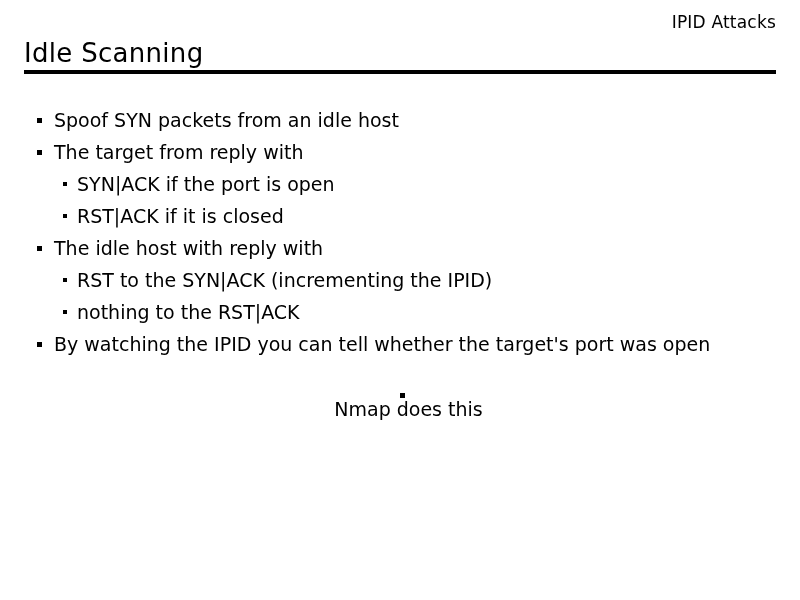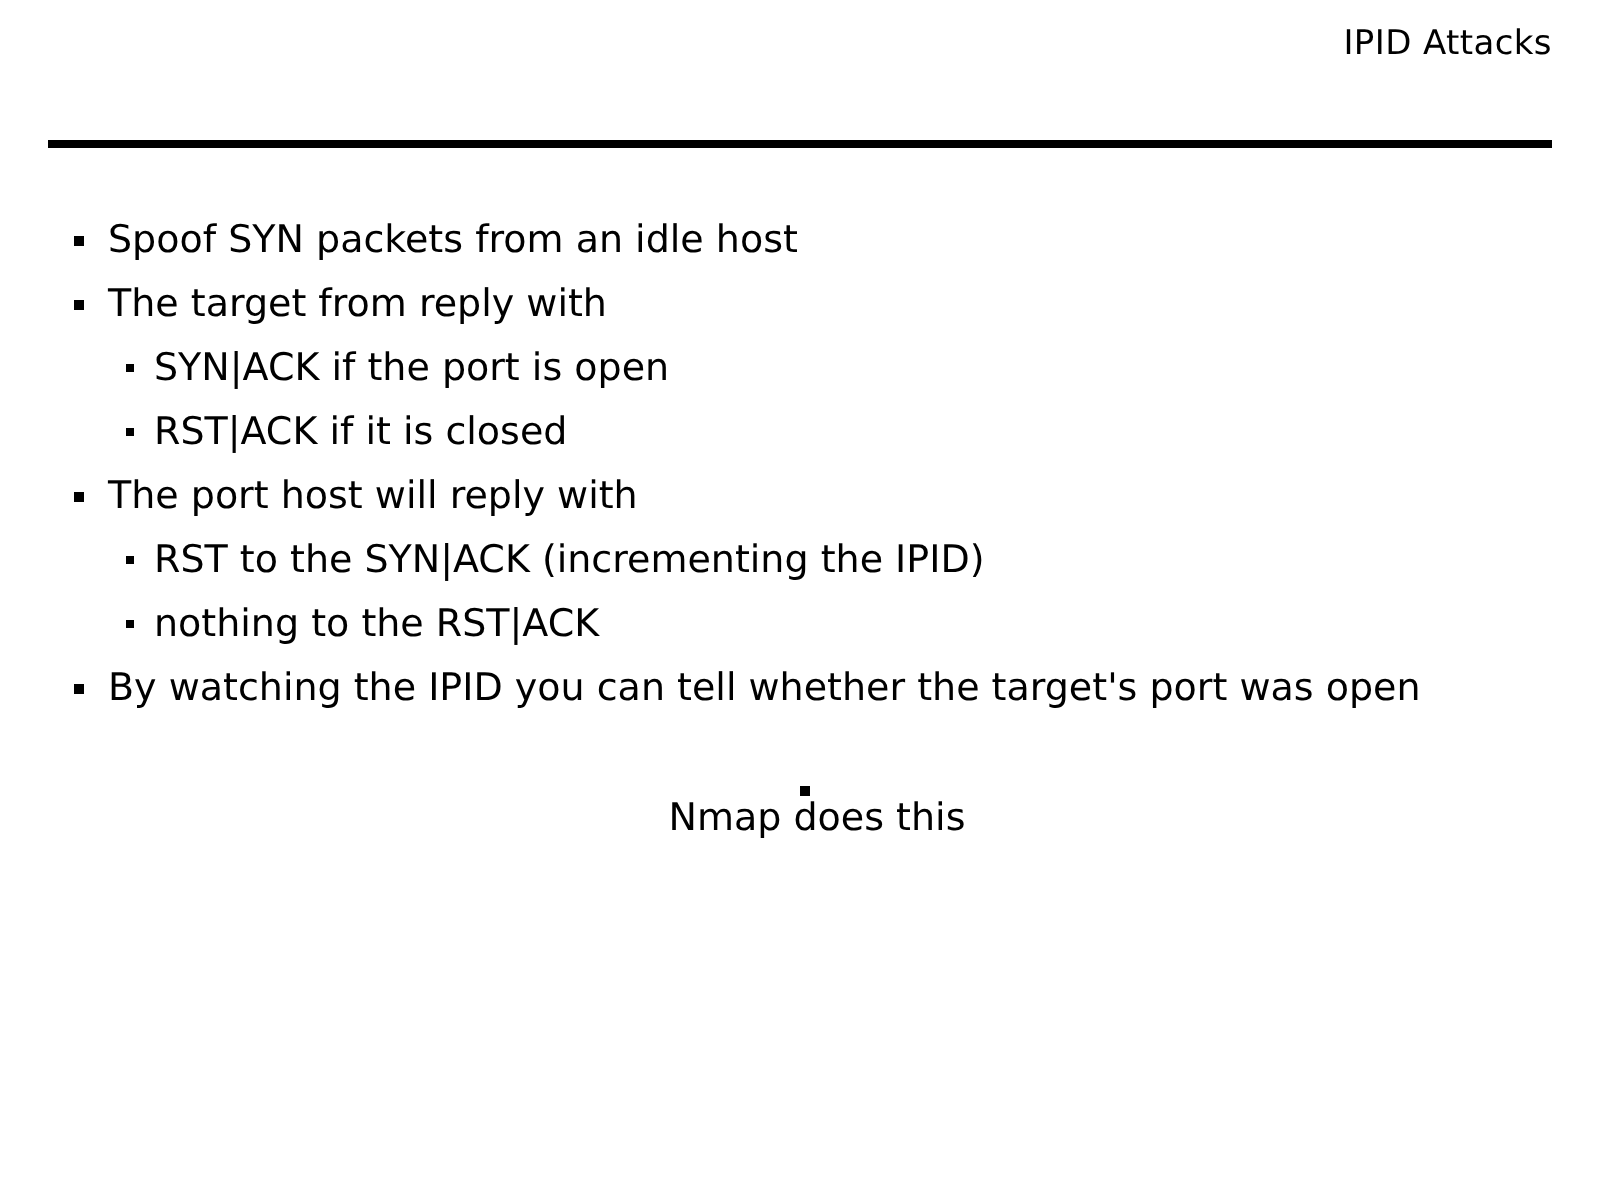--- a/index.html
+++ b/index.html
@@ -75,20 +75,21 @@
     white-space: nowrap;
   }
 </style>
 </head>
 <body>
 
 <div class="slide">
 
   <div class="corner-label">IPID Attacks</div>
 
+  <div class="slide-title">Idle Scanning</div>
 
   <div class="title-rule"></div>
 
   <div class="bullet-list">
 
     <div class="bullet-item level-1">
       <span class="bullet-marker"></span>
       <span class="bullet-text">Spoof SYN packets from an idle host</span>
     </div>
 
@@ -102,21 +103,21 @@
       <span class="bullet-text">SYN|ACK if the port is open</span>
     </div>
 
     <div class="bullet-item level-2">
       <span class="bullet-marker"></span>
       <span class="bullet-text">RST|ACK if it is closed</span>
     </div>
 
     <div class="bullet-item level-1">
       <span class="bullet-marker"></span>
-      <span class="bullet-text">The port host will reply with</span>
+      <span class="bullet-text">The idle host with reply with</span>
     </div>
 
     <div class="bullet-item level-2">
       <span class="bullet-marker"></span>
       <span class="bullet-text">RST to the SYN|ACK (incrementing the IPID)</span>
     </div>
 
     <div class="bullet-item level-2">
       <span class="bullet-marker"></span>
       <span class="bullet-text">nothing to the RST|ACK</span>

